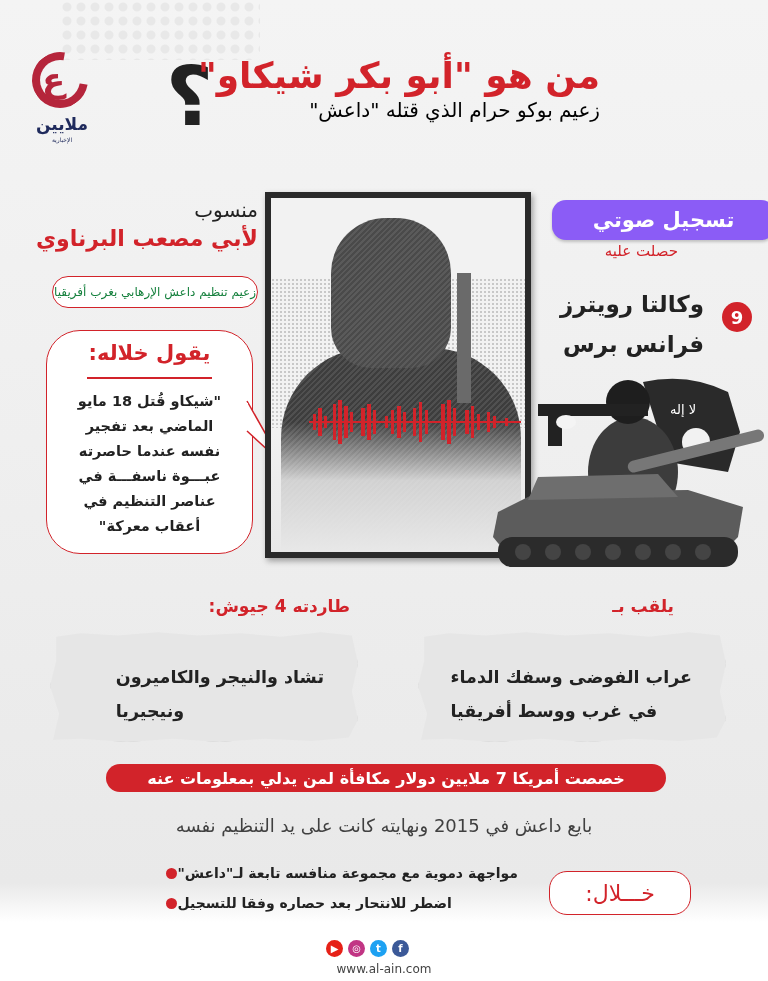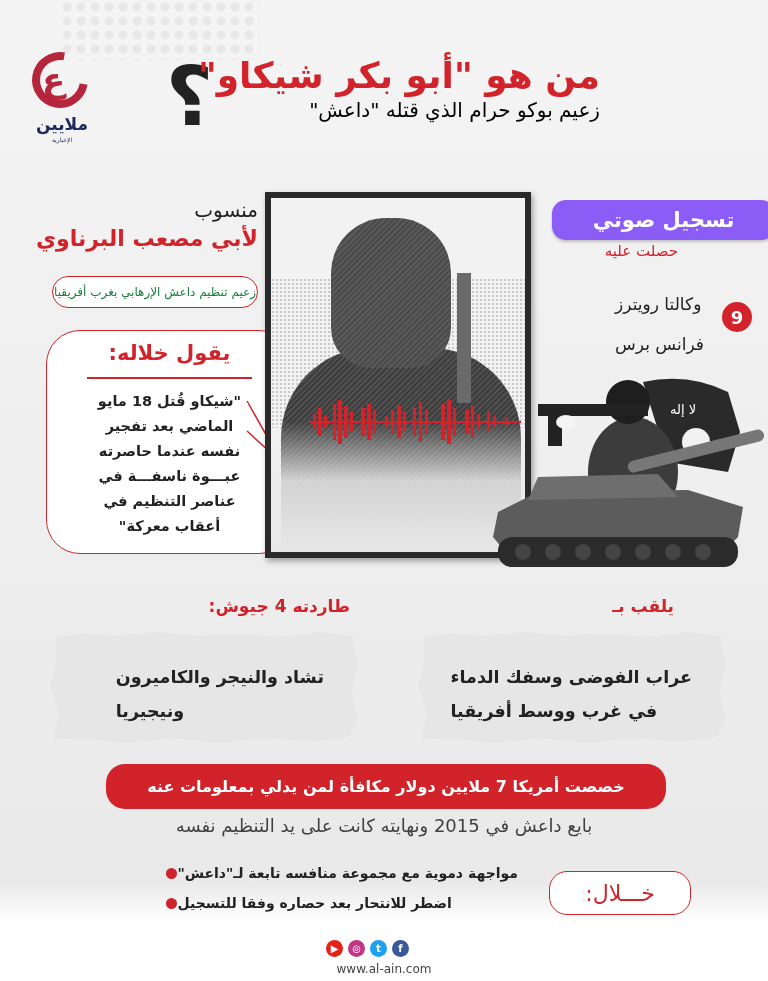--- a/index.html
+++ b/index.html
@@ -21,21 +21,21 @@
   
   .title{right:168px;top:55px;font-size:36px;font-weight:bold;color:#d2232a;white-space:nowrap;}
   .subtitle{right:168px;top:98px;font-size:20px;color:#000000;white-space:nowrap;}
   .qmark{left:166px;top:56px;font-size:82px;font-weight:bold;color:#222;line-height:82px;transform:scaleX(-1);}
   
   .attrib{right:510px;top:198px;font-size:20px;color:#222;}
   .name{right:510px;top:226px;font-size:22px;font-weight:bold;color:#d2232a;white-space:nowrap;}
   .leader-pill{left:52px;top:264px;width:204px;height:30px;border:1.5px solid #d2232a;border-radius:16px;
     background:#fff;display:flex;align-items:center;justify-content:center;font-size:12px;color:#15803d;margin-top:12px;}
   
-  .bubble{left:46px;top:330px;width:205px;height:222px;border:1.5px solid #d2232a;border-radius:34px;background:#fff;padding-left:40px;}
+  .bubble{left:46px;top:330px;width:205px;height:222px;border:1.5px solid #d2232a;border-radius:34px;background:#fff;}
   .bubble-head{position:absolute;top:10px;width:100%;text-align:center;color:#d2232a;font-weight:bold;font-size:21px;}
   .bubble-rule{position:absolute;left:40px;right:40px;top:46px;height:2px;background:#d2232a;}
   .bubble-body{position:absolute;top:58px;left:8px;right:8px;text-align:center;font-size:14.5px;line-height:25px;color:#222;font-weight:bold;}
   
   .frame{left:265px;top:192px;width:266px;height:366px;border:6px solid #2a2a2a;box-sizing:border-box;background:#f2f2f2;overflow:hidden;
     box-shadow:2px 3px 6px rgba(0,0,0,.35);}
   .halftone{position:absolute;left:0;top:80px;right:0;height:150px;
     background-image:radial-gradient(circle,#c8c8c8 1px,transparent 1.5px);background-size:4px 4px;}
   .figure-head{position:absolute;left:60px;top:20px;width:120px;height:150px;border-radius:55px 55px 40px 40px;
     background:repeating-linear-gradient(135deg,#4a4a4a 0 2px,#5a5a5a 2px 4px);}
@@ -44,30 +44,30 @@
   .gun{position:absolute;left:186px;top:75px;width:14px;height:130px;background:#6a6a6a;}
   .smoke{position:absolute;left:0;right:0;bottom:0;height:130px;
     background:linear-gradient(180deg,rgba(240,240,240,0) 0%,rgba(235,235,235,.85) 45%,#e8e8e8 100%);}
   .wave{position:absolute;left:38px;top:200px;width:212px;height:48px;}
   
   .tank{left:478px;top:362px;width:290px;height:218px;}
   
   .rec-pill{left:552px;top:200px;width:223px;height:40px;background:#8b5cf6;border-radius:14px;color:#fff;
     font-size:21px;font-weight:bold;display:flex;align-items:center;justify-content:center;box-shadow:0 2px 3px rgba(0,0,0,.2);}
   .rec-sub{right:90px;top:242px;font-size:15px;color:#d2232a;}
-  .agencies{right:64px;top:284px;font-size:17px;line-height:40px;text-align:left;color:#222;font-weight:normal;}
+  .agencies{right:64px;top:284px;font-size:23px;line-height:40px;text-align:right;color:#222;font-weight:bold;}
   .num-badge{left:722px;top:302px;width:30px;height:30px;border-radius:50%;background:#d2232a;color:#fff;font-weight:bold;
     font-size:18px;display:flex;align-items:center;justify-content:center;}
   
   .label-red{font-size:17px;font-weight:bold;color:#d2232a;white-space:nowrap;}
   .paper{background:#e6e6e6;box-shadow:0 2px 4px rgba(0,0,0,.18);
     clip-path:polygon(2% 6%,10% 3%,22% 5%,35% 2%,48% 5%,62% 3%,75% 6%,88% 2%,98% 5%,100% 30%,98% 55%,100% 80%,97% 96%,85% 99%,70% 97%,55% 100%,40% 97%,25% 100%,10% 97%,1% 98%,3% 75%,0% 50%,2% 28%);}
   .paper-text{position:absolute;right:34px;top:30px;text-align:left;font-size:17.5px;line-height:34px;color:#222;font-weight:bold;}
   
-  .banner{left:106px;top:764px;width:560px;height:45px;background:#d2232a;border-radius:19px;color:#fff;font-weight:bold;
+  .banner{left:106px;top:764px;width:560px;height:28px;background:#d2232a;border-radius:19px;color:#fff;font-weight:bold;
     font-size:16px;display:flex;align-items:center;justify-content:center;}
   .pledge{left:0;right:0;top:815px;text-align:center;font-size:18px;color:#404040;}
   
   .during-pill{left:549px;top:871px;width:140px;height:42px;border:1.5px solid #d2232a;border-radius:18px;background:#fff;
     display:flex;align-items:center;justify-content:center;color:#d2232a;font-weight:normal;font-size:22px;}
   .bullets{right:250px;top:858px;text-align:right;}
   .bullet{display:flex;flex-direction:row-reverse;align-items:center;font-size:14px;font-weight:bold;height:30px;color:#222;}
   .dot{width:11px;height:11px;border-radius:50%;background:#d2232a;margin-left:18px;}
   
   .social{left:326px;top:940px;display:flex;gap:5px;}

